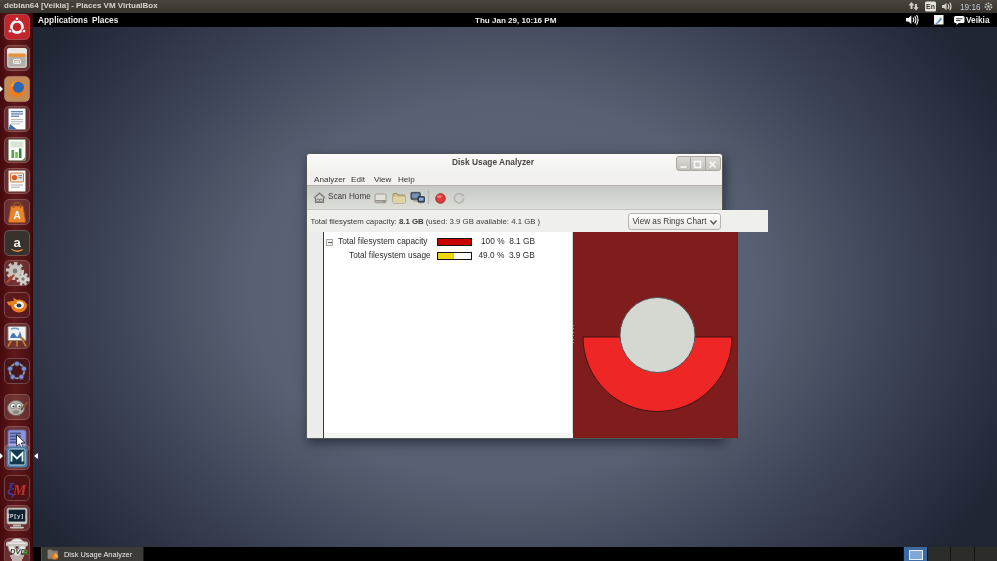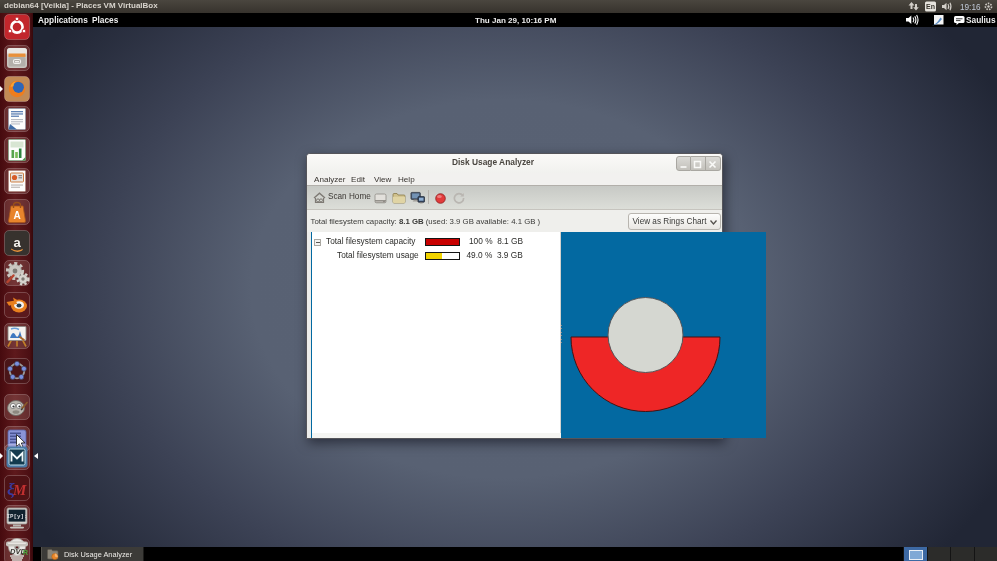--- a/index.html
+++ b/index.html
@@ -27,25 +27,25 @@
 #titlebar{position:absolute;left:0;top:0;width:415px;height:19px;background:linear-gradient(#fbfaf8,#f1f1ee);border-radius:3px 3px 0 0;box-sizing:border-box;}
 #titlebar .tt{position:absolute;left:0;width:372px;text-align:center;top:3px;font-size:8.4px;font-weight:bold;color:#4a4640;}
 #wbtns{position:absolute;right:1px;top:2px;height:15px;display:flex;}
 .wb{position:relative;width:15px;height:15px;background:linear-gradient(#dbdad6,#c3c1bb);border:1px solid #a9a7a1;border-left:none;box-sizing:border-box;}
 .wb:first-child{border-left:1px solid #a9a7a1;border-radius:3px 0 0 3px;}
 .wb:last-child{border-radius:0 3px 3px 0;}
 #menubar{position:absolute;left:0;top:19px;width:415px;height:13px;background:#f2f1ef;border-bottom:1px solid #b2afaa;box-sizing:border-box;font-size:8.1px;color:#37332f;}
 #menubar span{position:absolute;top:0;line-height:13px;}
 #toolbar{position:absolute;left:0;top:32px;width:415px;height:24px;background:linear-gradient(#c7c9c5,#dcded8);border-bottom:1px solid #c6c4be;box-sizing:border-box;}
 #toolbar .lbl{position:absolute;left:21px;top:6px;font-size:8.2px;color:#3c3834;}
-#statusrow{position:absolute;left:0;top:56px;width:415px;height:22px;background:#efefec;}
+#statusrow{position:absolute;left:0;top:56px;width:415px;height:22px;background:#efefec;padding-left:46px;}
 #statusrow .st{position:absolute;left:3.5px;top:7px;font-size:7.8px;color:#3a3a38;}
 #combo{position:absolute;left:321px;top:3px;width:93px;height:16.5px;background:linear-gradient(#fdfdfc,#e9e7e3);border:1px solid #b8b5af;border-radius:3px;box-sizing:border-box;}
 #combo span{position:absolute;left:3.5px;top:2.5px;font-size:8.2px;color:#3a3a38;}
-#content{position:absolute;left:4px;top:78px;width:415px;height:206px;background:#0369a1;padding-left:40px;}
+#content{position:absolute;left:16px;top:78px;width:415px;height:206px;background:#7f1d1d;}
 #tree{position:absolute;left:1px;top:0;width:248px;height:201px;background:#fff;border-right:1px solid #d4d2ce;}
 .trow{position:absolute;font-size:8.3px;color:#2c2c2a;white-space:nowrap;}
 .bar{position:absolute;width:35px;height:8px;border:1px solid #141414;box-sizing:border-box;background:#fff;}
 #chart{position:absolute;left:250px;top:0;width:165px;height:206px;}
 </style>
 </head>
 <body>
 <div class="abs" id="vboxbar">
   <div class="t">debian64 [Veikia] - Places VM VirtualBox</div>
   <svg class="abs" style="left:905px;top:0;" width="90" height="13" viewBox="0 0 90 13">
@@ -64,21 +64,21 @@
     <g transform="translate(83.5,6.5)">
         <circle r="3.1" fill="none" stroke="#ccc8c2" stroke-width="1.6" stroke-dasharray="1.6 1.1"></circle>
         <circle r="1.2" fill="#ccc8c2"></circle>
       </g>
   </svg>
 </div>
 <div class="abs" id="gpanel">
   <span class="mi" style="left:38px;">Applications</span>
   <span class="mi" style="left:92px;">Places</span>
   <span class="mi" style="left:475px;font-size:8.05px;">Thu Jan 29, 10:16 PM</span>
-  <span class="mi" style="left:966px;">Saulius</span>
+  <span class="mi" style="left:966px;">Veikia</span>
   <svg class="abs" style="left:903px;top:0;" width="62" height="14" viewBox="0 0 62 14">
 
     <path d="M3 5 L5.5 5 L8.3 2.4 L8.3 11 L5.5 8.6 L3 8.6 Z" fill="#fff"></path>
     <path d="M10 4.5 Q11.6 6.8 10 9.2 M11.8 3.2 Q14 6.8 11.8 10.5 M13.6 2 Q16.4 6.8 13.6 11.8" stroke="#fff" stroke-width="1.1" fill="none"></path>
 
     <rect x="31" y="2" width="9.5" height="9.5" fill="#f4f4f4"></rect>
     <path d="M29 12.5 Q33 12 37.5 4.5 L39 6 Q34 12.5 29 12.5 Z" fill="#5b8fc9"></path>
 
     <rect x="51" y="3" width="10.5" height="7" rx="1.5" fill="#fff"></rect>
     <path d="M53.5 9.5 L53.5 12 L56.5 9.5 Z" fill="#fff"></path>

